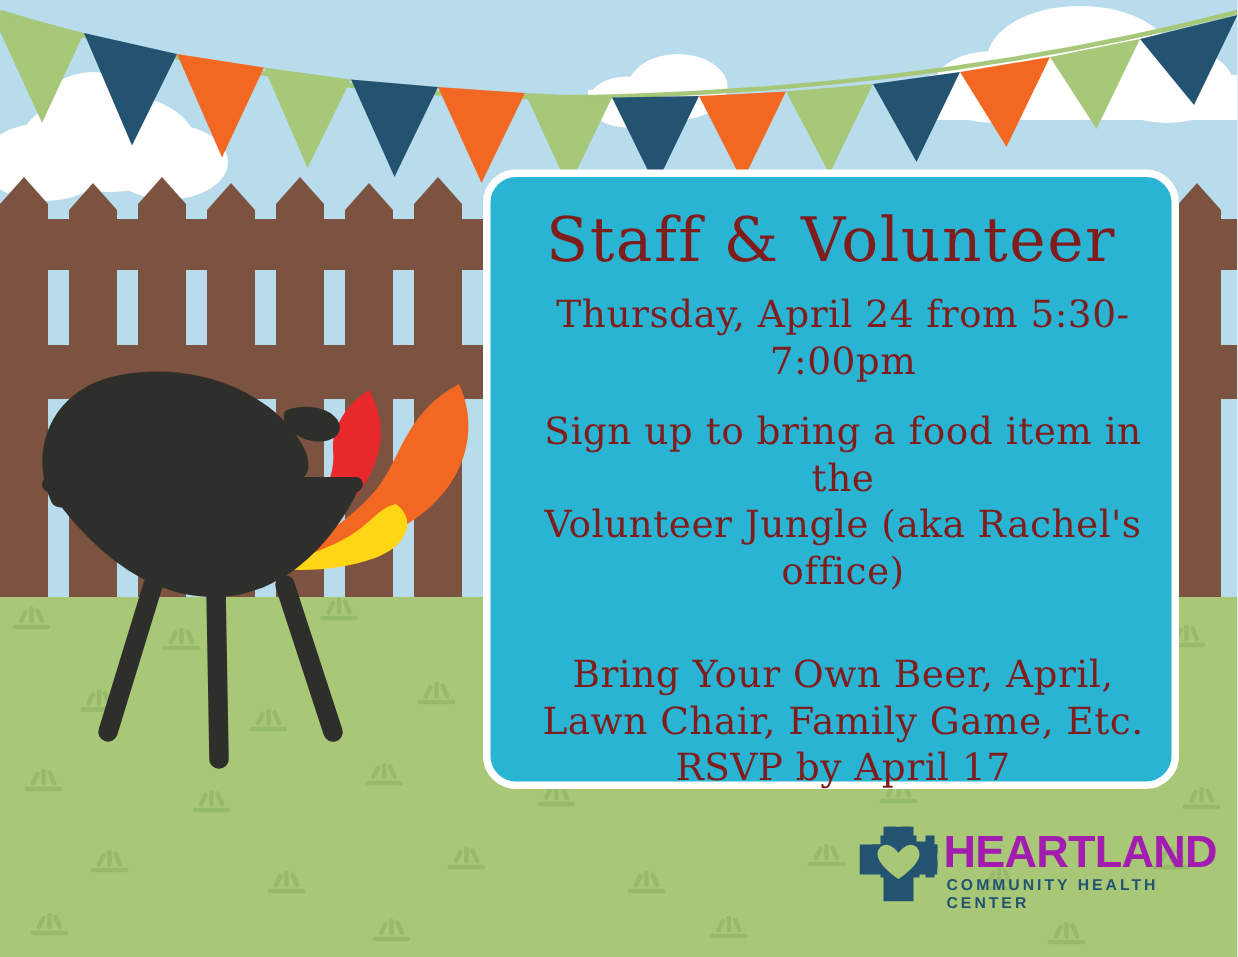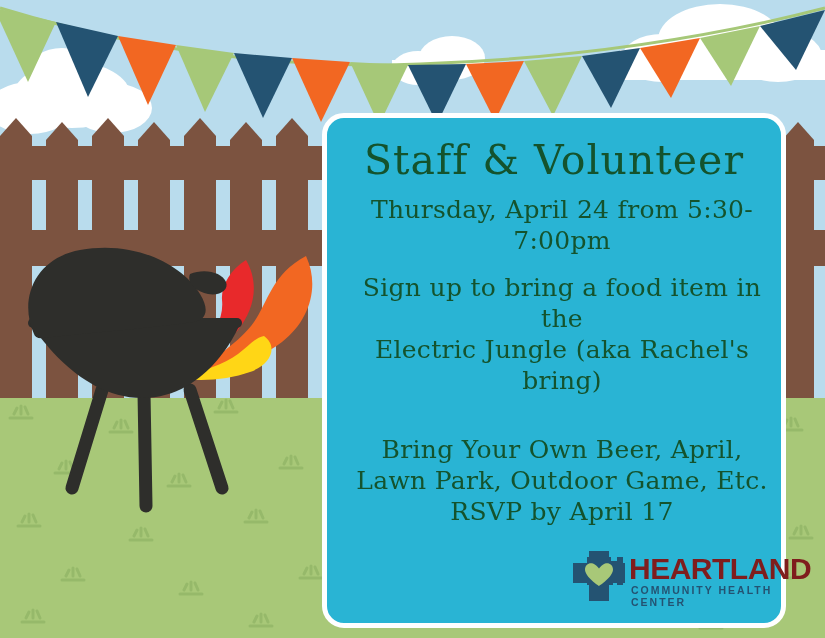--- a/index.html
+++ b/index.html
@@ -19,26 +19,26 @@
   .bunting{position:absolute;left:0;top:0;width:825px;height:130px;}
 
   
   .grass{
     position:absolute;left:0;bottom:0;width:825px;height:240px;
     background:#a8c878;
   }
 
   
   .card{
-    position:absolute;left:322px;top:113px;width:464px;height:515px;
+    position:absolute;left:322px;top:113px;width:464px;height:413px;
     background:#29b4d4;
     border:5px solid #ffffff;
     border-radius:22px;
     box-sizing:border-box;
-    color:#14532d;
+    color:#7f1d1d;
     text-align:center;
     font-family:"DejaVu Serif",serif;
     padding-top:18px;
   }
   .card .title{
     font-size:41px;line-height:48px;letter-spacing:1px;
     font-weight:400;margin:0 0 10px 0;
   }
   .card .block{
     font-size:25px;line-height:31px;letter-spacing:.3px;
@@ -47,21 +47,21 @@
   }
   .card .block.tight{margin-bottom:38px;}
   .card .line{display:block;}
 
   
   .logo{position:absolute;left:573px;top:551px;width:215px;height:50px;}
   .logo-word{
     position:absolute;left:56px;top:2px;
     font-family:"Liberation Sans",sans-serif;
     font-weight:bold;font-size:30px;letter-spacing:-0.5px;
-    color:#7f1d1d;line-height:32px;text-align:right;
+    color:#a21caf;line-height:32px;text-align:right;
   }
   .logo-sub{
     position:absolute;left:58px;top:33px;
     font-family:Liberation Sans, sans-serif;
     font-weight:bold;font-size:10.5px;letter-spacing:2.0px;
     color:#245372;line-height:12px;
   }
 </style>
 </head>
 <body>
@@ -378,26 +378,26 @@
     <div class="title">
       <span class="line">Staff &amp; Volunteer</span>
     </div>
 
     <div class="block">
       <span class="line">Thursday, April 24 from 5:30-7:00pm</span>
     </div>
 
     <div class="block tight">
       <span class="line">Sign up to bring a food item in the</span>
-      <span class="line">Electric Jungle (aka Rachel's bring)</span>
+      <span class="line">Volunteer Jungle (aka Rachel's office)</span>
     </div>
 
     <div class="block">
       <span class="line">Bring Your Own Beer, April,</span>
-      <span class="line">Lawn Park, Outdoor Game, Etc.</span>
+      <span class="line">Lawn Chair, Family Game, Etc.</span>
       <span class="line">RSVP by April 17</span>
     </div>
   </div>
 
   <div class="logo">
     <svg style="position:absolute;left:0;top:0;width:52px;height:50px;" viewBox="0 0 52 50">
       <path fill="#245372" d="M18,0 h6 v6 h4 V0 h6 v6 h4 v4 h6 V6 h6 v6 h6 v6 h-6 v4 h6 v6 h-6 v6 h-6 v-6 h-4 v6 h-6 v-6 h-4 v6 h-6 v-6 h-4 v6 h-6 v-6 h-6 v-6 h6 v-4 h-6 v-6 h6 V6 h6 v6 h4 V6 h4 Z"></path>
       <g transform="translate(0,0)">
         <rect x="0" y="12" width="52" height="20" fill="#245372"></rect>
         <rect x="16" y="0" width="20" height="50" fill="#245372"></rect>

